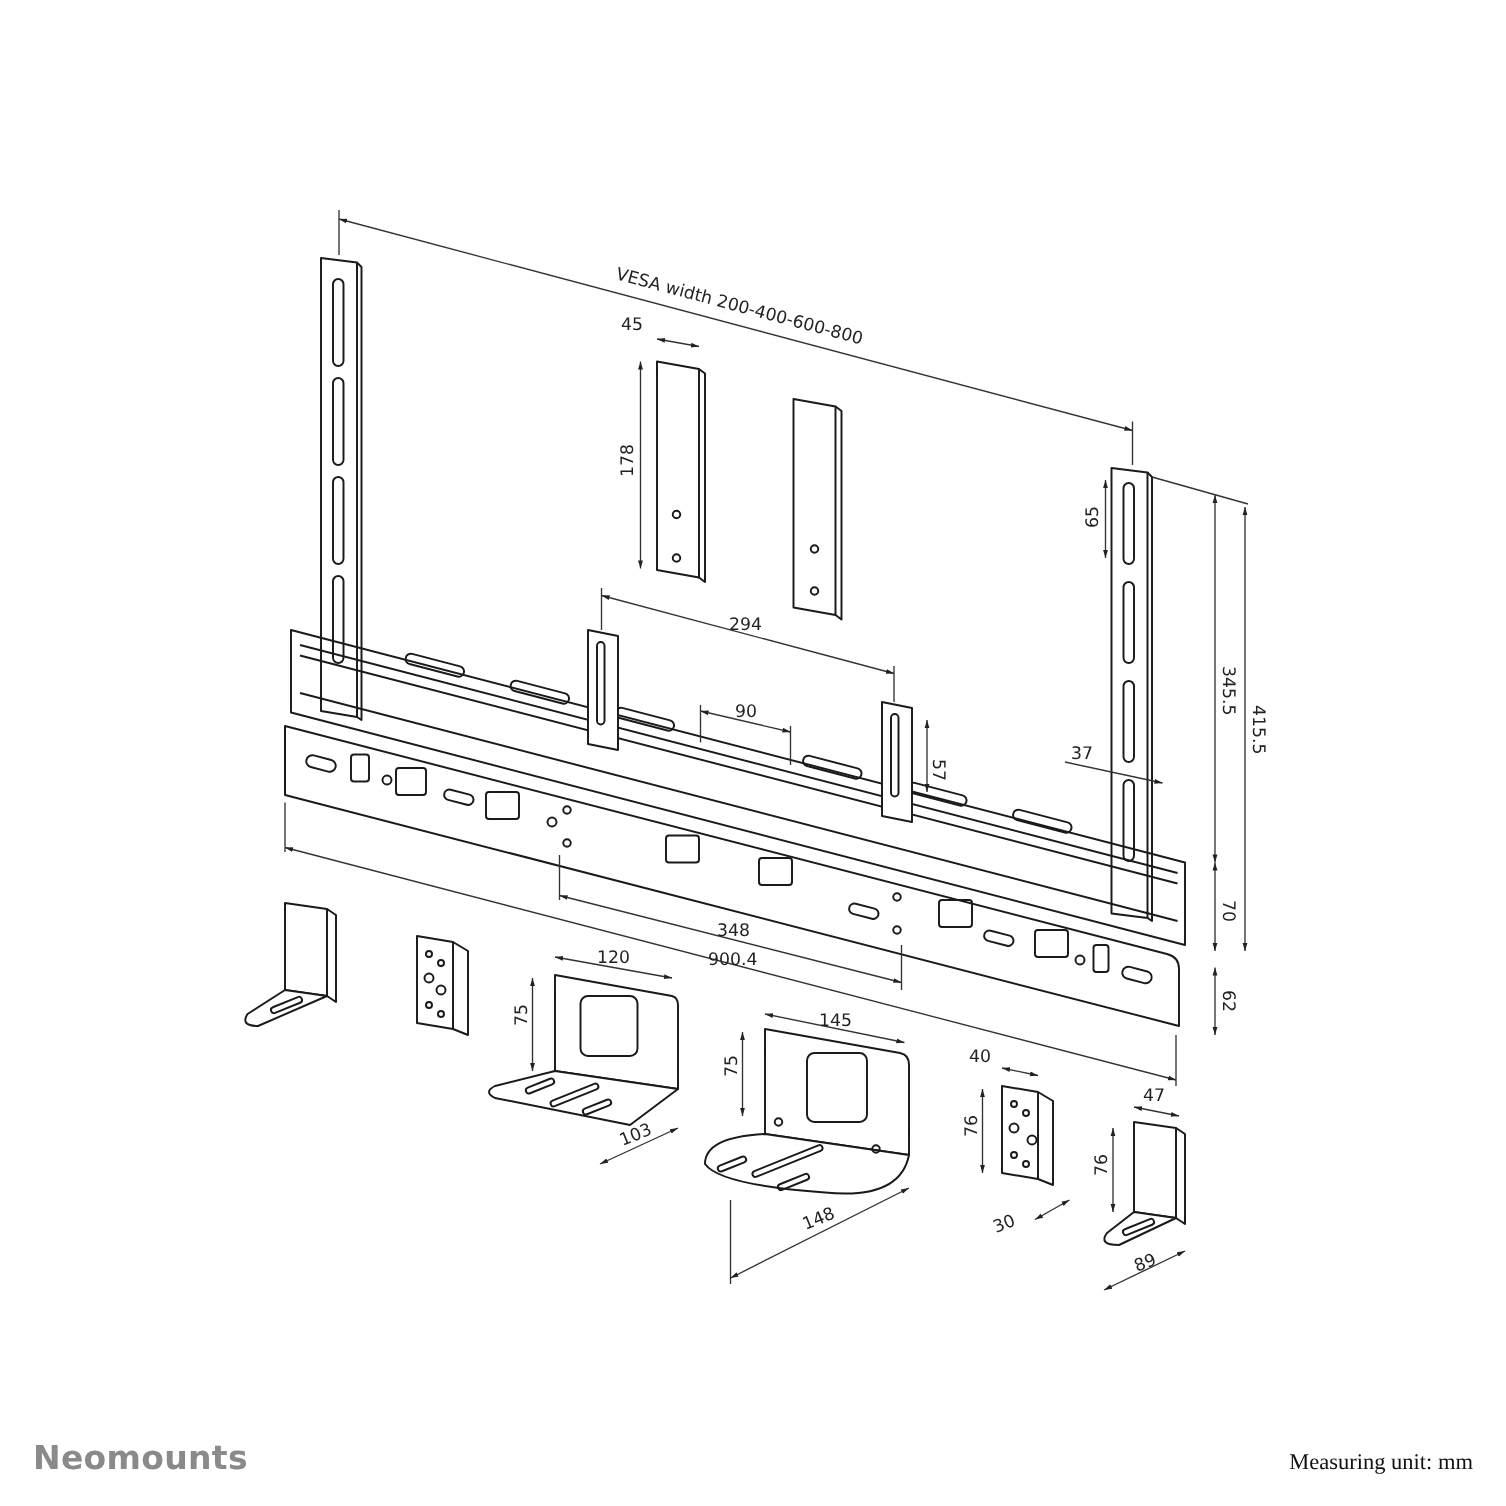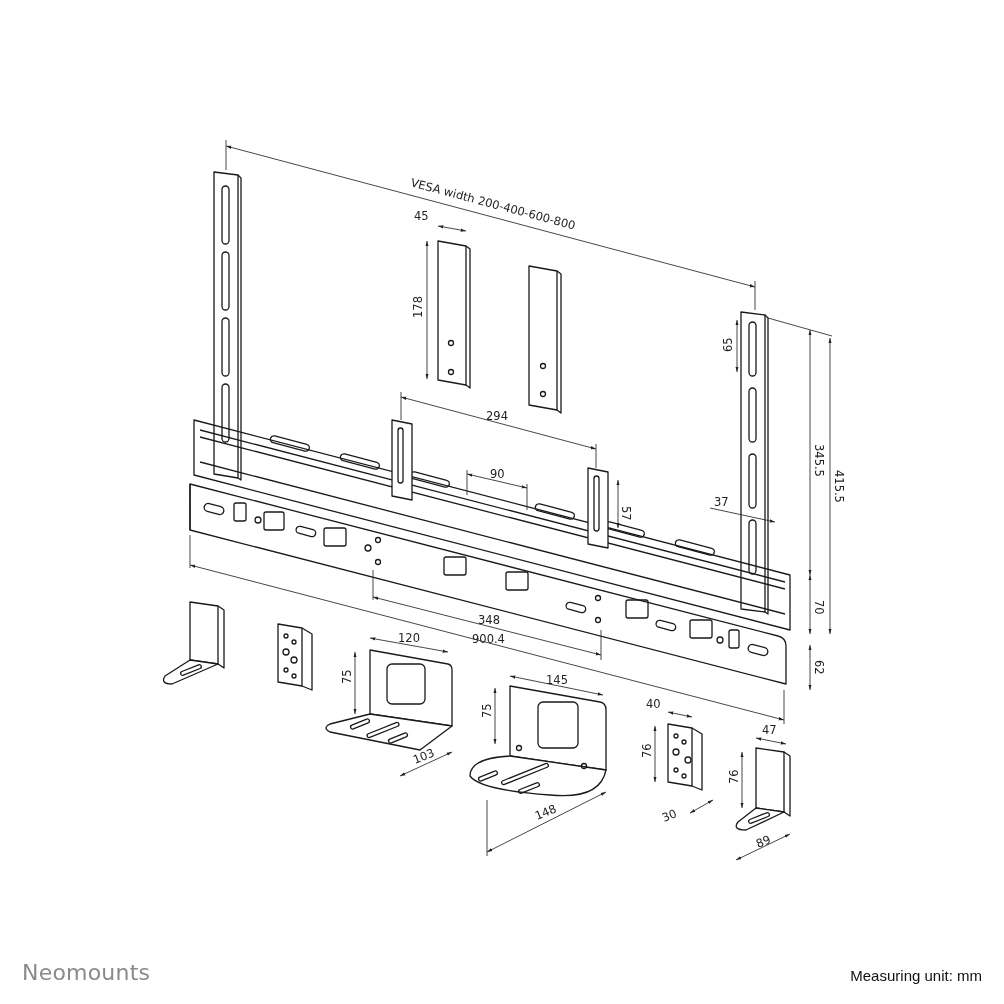--- a/index.html
+++ b/index.html
@@ -1,20 +1,20 @@
 <!DOCTYPE html>
 <html><head>
 <meta charset="utf-8">
 <style>
   html, body { margin: 0; padding: 0; background: #ffffff; }
   body { width: 1004px; height: 1004px; position: relative; overflow: hidden; font-family: "DejaVu Sans", sans-serif; }
   #drawing { position: absolute; left: 0; top: 0; width: 1004px; height: 1004px; }
   .dim { font-family: "DejaVu Sans", sans-serif; font-size: 11.5px; fill: #222; }
-  .brand { position: absolute; left: 22px; top: 960px; font-family: "DejaVu Sans", sans-serif; font-weight: normal; font-size: 22px; color: #8a8a8a; letter-spacing: 0.2px; }
-  .unit { position: absolute; right: 22px; top: 967px; font-family: Liberation Sans, sans-serif; font-size: 15px; color: #111; }
+  .brand { position: absolute; left: 22px; top: 960px; font-family: "DejaVu Sans", sans-serif; font-weight: bold; font-size: 22px; color: #8a8a8a; letter-spacing: 0.2px; }
+  .unit { position: absolute; right: 22px; top: 967px; font-family: Liberation Serif, serif; font-size: 15px; color: #111; }
 </style>
 </head>
 <body>
 
 <svg id="drawing" viewBox="0 0 1004 1004" xmlns="http://www.w3.org/2000/svg">
   <defs>
     <marker id="arr" viewBox="0 0 10 10" refX="10" refY="5" markerWidth="6" markerHeight="6" orient="auto-start-reverse">
       <path d="M0,2 L10,5 L0,8 z" fill="#222"></path>
     </marker>
   </defs>

